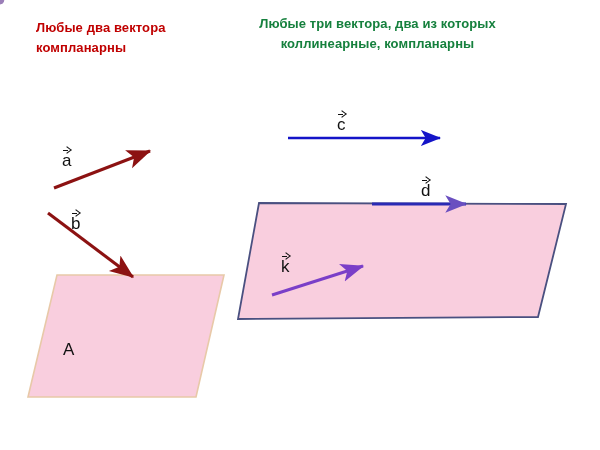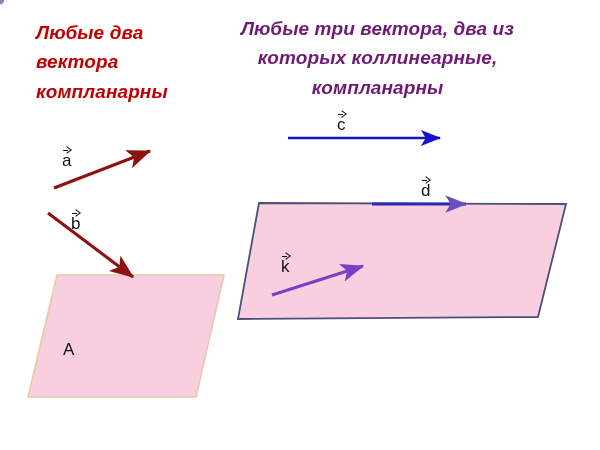--- a/index.html
+++ b/index.html
@@ -14,22 +14,21 @@
     background: #ffffff;
     overflow: hidden;
     font-family: "Liberation Sans", sans-serif;
   }
 
   
   .title {
     position: absolute;
     color: #c00000;
     font-weight: bold;
-    font-style: italic;
-    font-size: 19px;
+    font-size: 13px;
     line-height: 1.55;
     letter-spacing: 0.1px;
   }
   #title-left {
     left: 36px;
     top: 18px;
     width: 190px;
     text-align: left;
   }
   #title-right {
@@ -97,21 +96,21 @@
     line-height: 1;
   }
 </style>
 </head>
 <body>
 
 <div id="stage">
 
   <div class="title" id="title-left" style="color: rgb(192, 0, 0);">Любые два вектора компланарны</div>
 
-  <div class="title" id="title-right" style="color: #701a75;">Любые три вектора, два из которых коллинеарные, компланарны</div>
+  <div class="title" id="title-right" style="color: #15803d;">Любые три вектора, два из которых коллинеарные, компланарны</div>
 
   <svg id="canvas" viewBox="0 0 600 450">
 
     <defs>
       <marker id="ah-darkred" markerWidth="9" markerHeight="9" refX="7.4" refY="3.1" orient="auto" markerUnits="strokeWidth">
         <path d="M0,0 L7.8,3.1 L0,6.2 L1.9,3.1 Z" fill="#8c1212"></path>
       </marker>
       <marker id="ah-blue" markerWidth="9" markerHeight="9" refX="7.4" refY="3.1" orient="auto" markerUnits="strokeWidth">
         <path d="M0,0 L7.8,3.1 L0,6.2 L1.9,3.1 Z" fill="#1414c8"></path>
       </marker>

